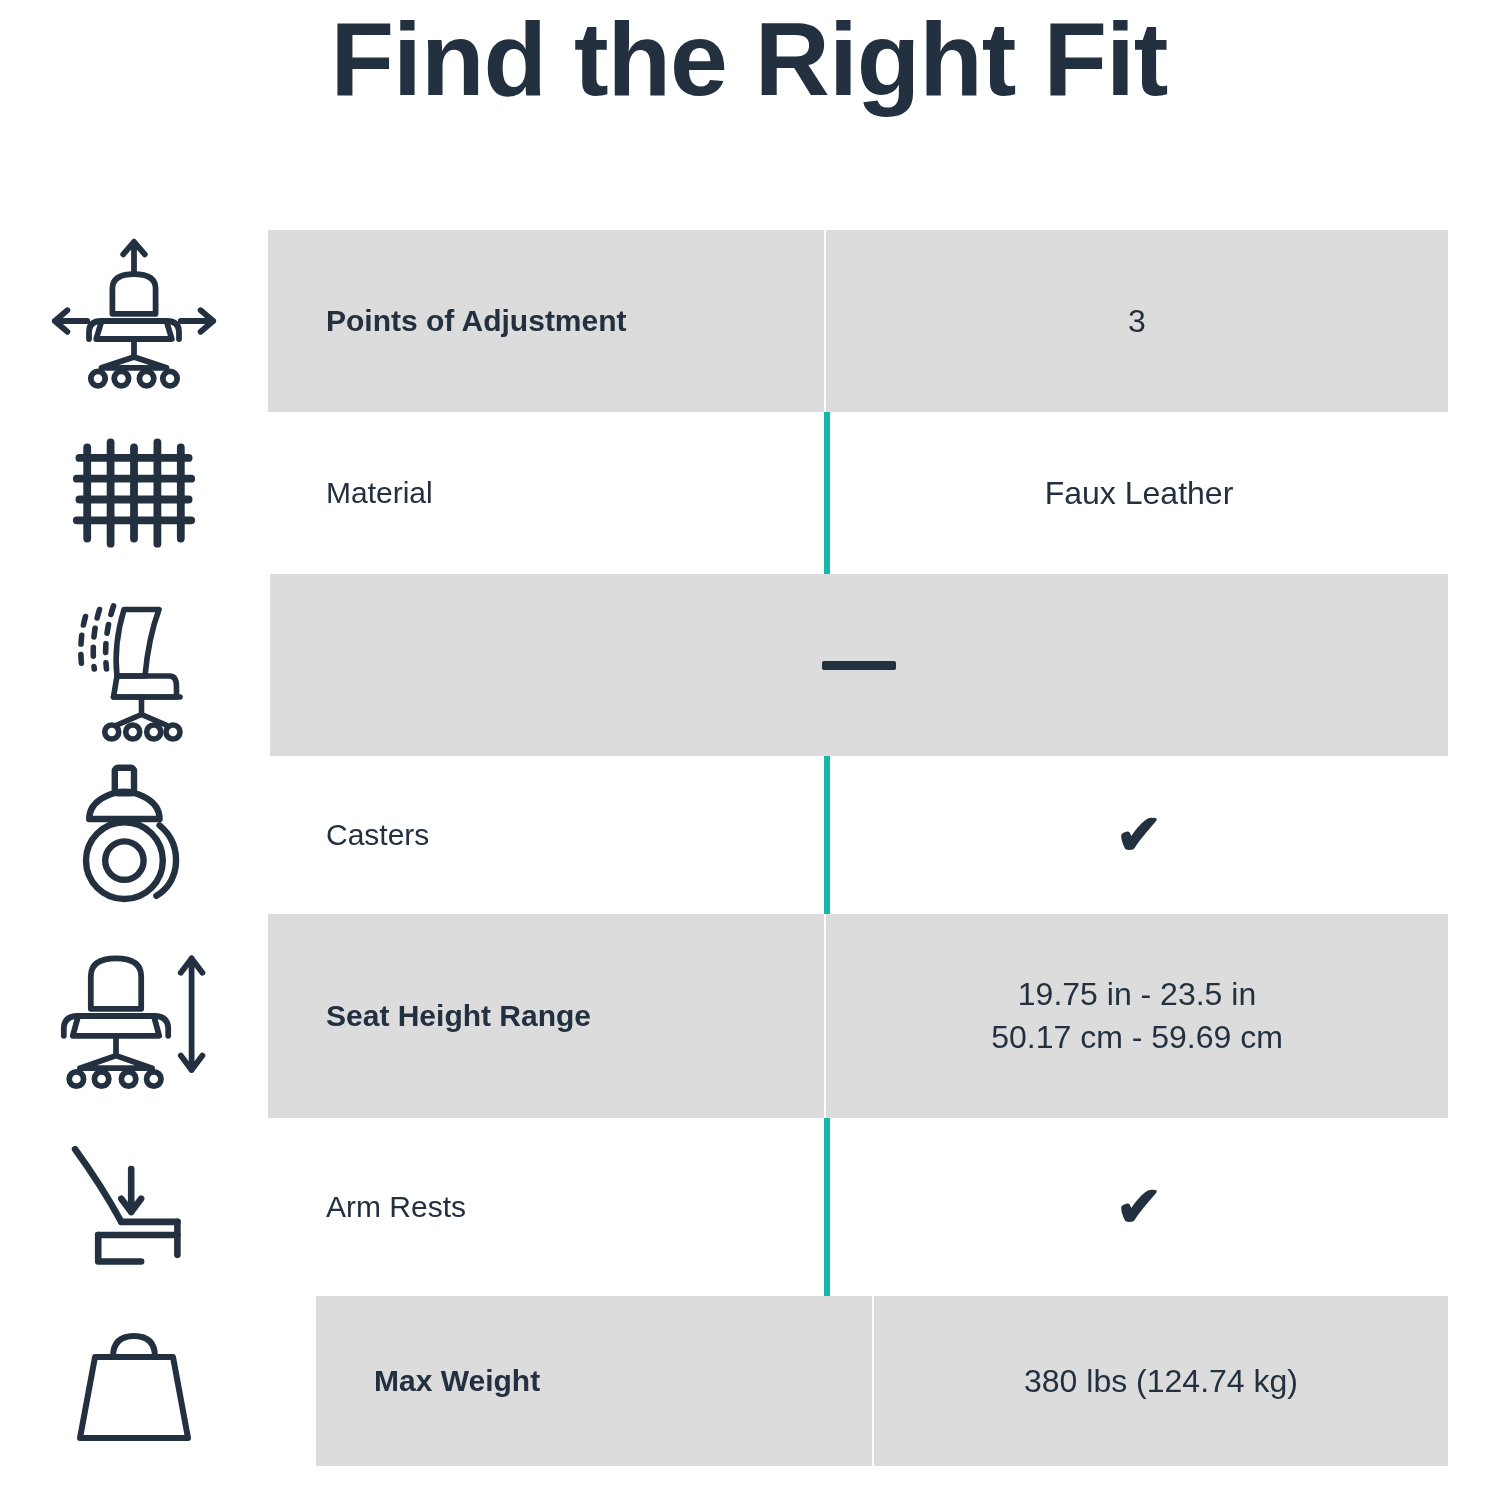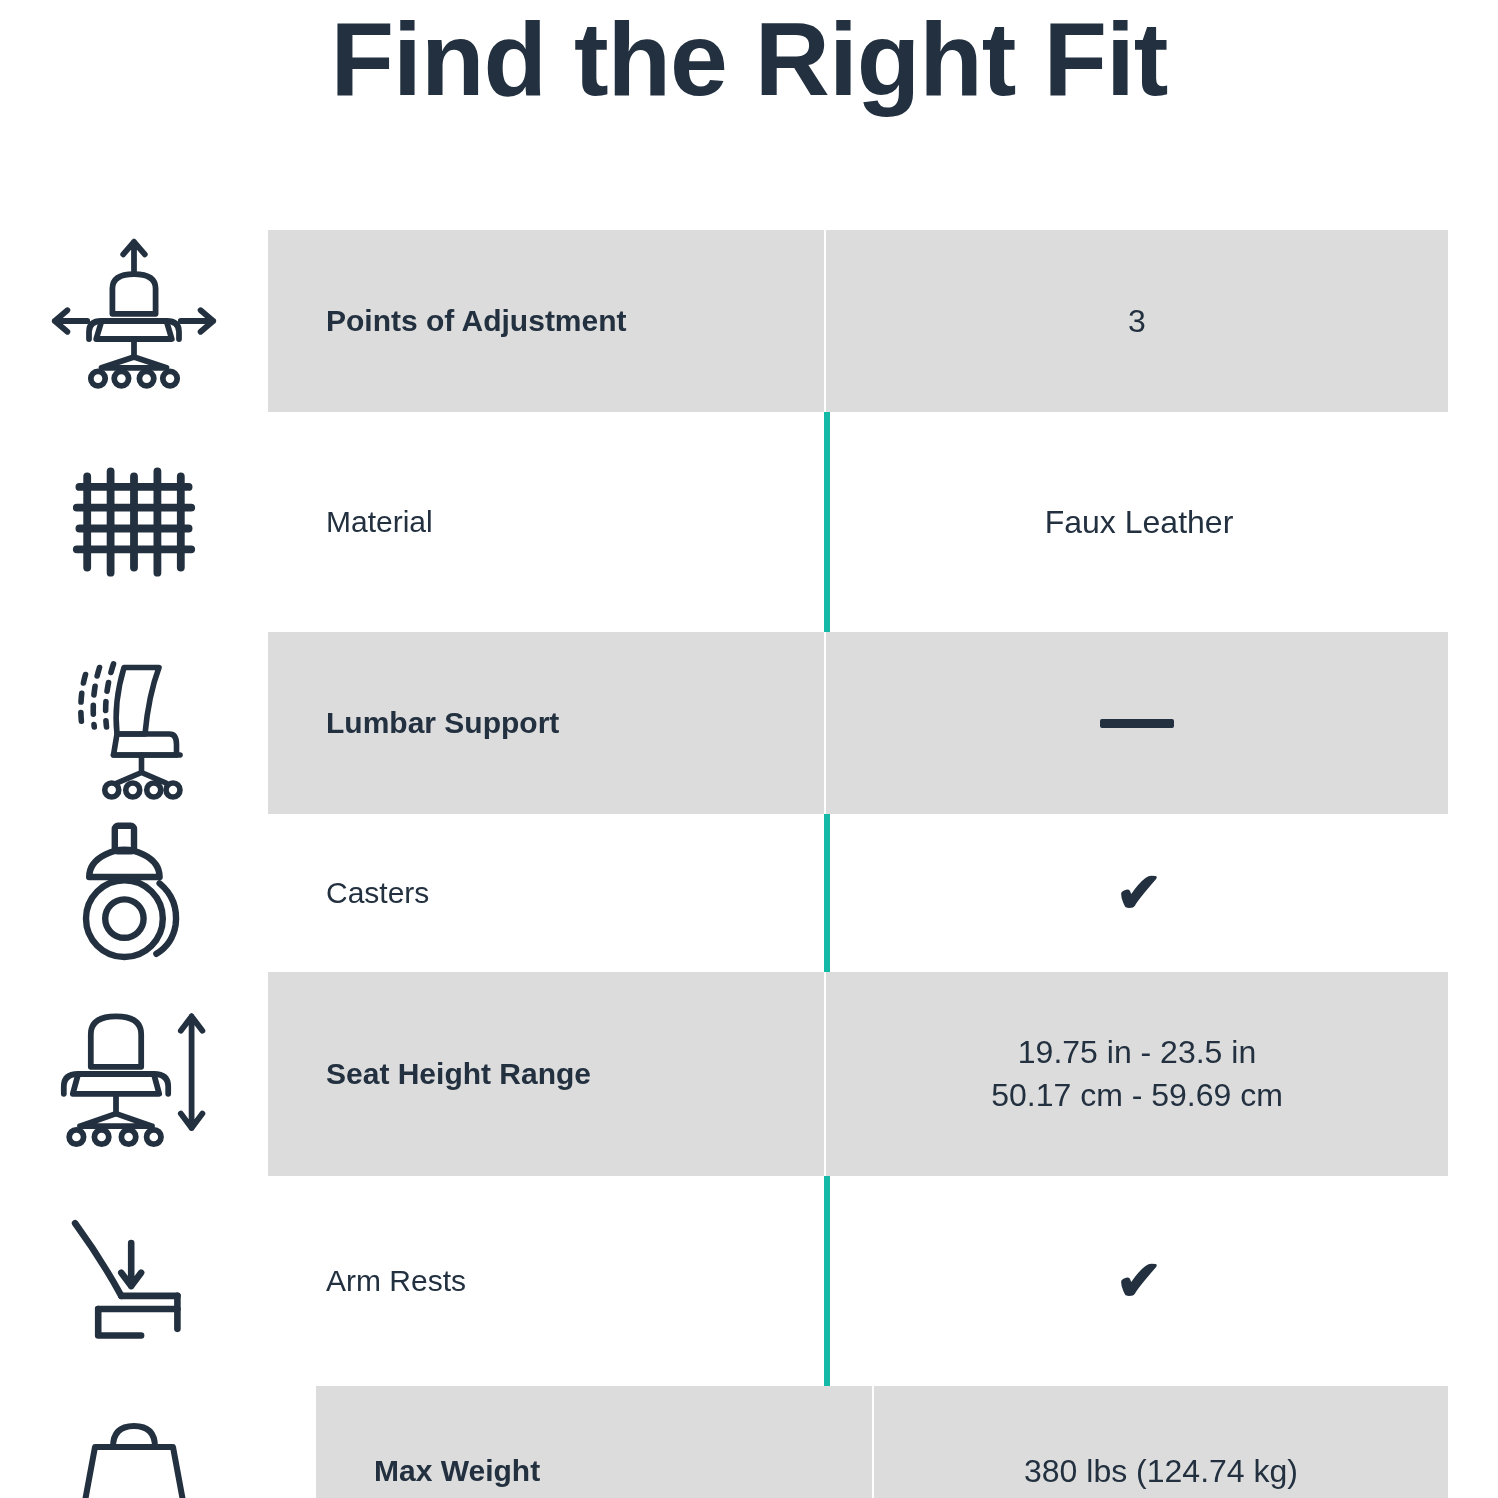--- a/index.html
+++ b/index.html
@@ -102,25 +102,25 @@
     top: 0;
     bottom: 0;
     display: flex;
     align-items: center;
     justify-content: center;
   }
   .icon-cell svg {
     display: block;
   }
   .r1 { height: 182px; border-radius: 32px; }
-  .r2 { height: 220px; }
+  .r2 { height: 162px; }
   .r3 { height: 182px; }
   .r4 { height: 158px; }
   .r5 { height: 204px; }
-  .r6 { height: 210px; }
+  .r6 { height: 178px; }
   .r7 { height: 170px; padding-left: 48px; }
 </style>
 </head>
 <body>
 
 <div class="page">
 
   <h1 class="title">Find the Right Fit</h1>
 
   <div class="spec-table">
@@ -166,21 +166,20 @@
           <path d="M44 18 q-6 20 -4 38 l16 0 q2-22 8-38 z"></path>
           <path d="M40 56 l30 0 q4 0 4 6 l0 6 l-36 0 z"></path>
           <path d="M38 68 l38 0"></path>
           <path d="M54 68 l0 10 M54 78 l-14 6 M54 78 l14 6"></path>
           <circle cx="37" cy="88" r="4"></circle>
             <circle cx="49" cy="88" r="4"></circle>
             <circle cx="61" cy="88" r="4"></circle>
             <circle cx="72" cy="88" r="4"></circle>
         </svg>
       </div>
-      <div class="label-cell">Lumbar Support</div>
       <div class="value-cell">
         <span class="dash"></span>
       </div>
     </div>
 
     <div class="row plain r4">
       <div class="icon-cell">
         <svg width="160" height="160" viewBox="0 0 100 100" fill="none" stroke="#22303f" stroke-width="4" stroke-linecap="round" stroke-linejoin="round">
           <rect x="38" y="8" width="12" height="16" rx="2"></rect>
           <path d="M32 26 q12-6 24 0 q10 5 10 14 l-44 0 q0-9 10-14 z"></path>

